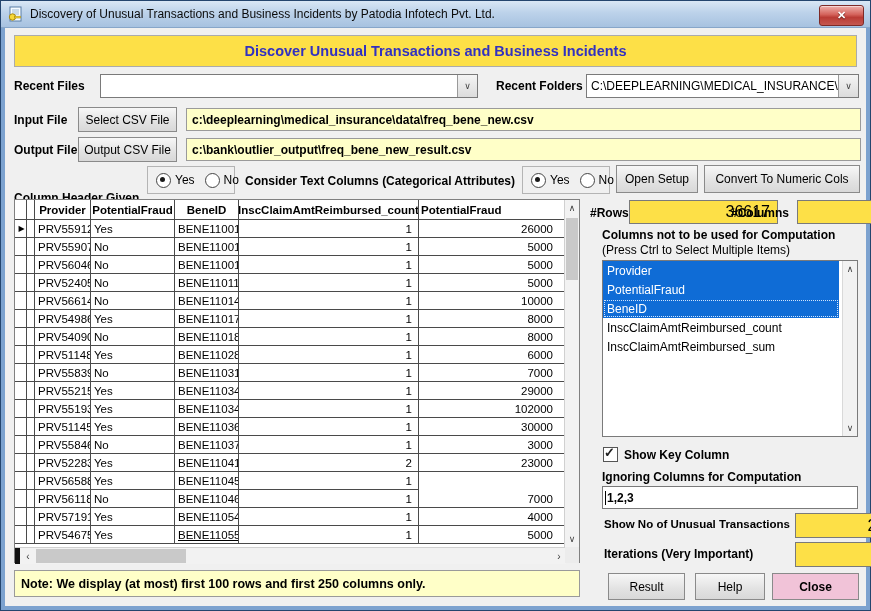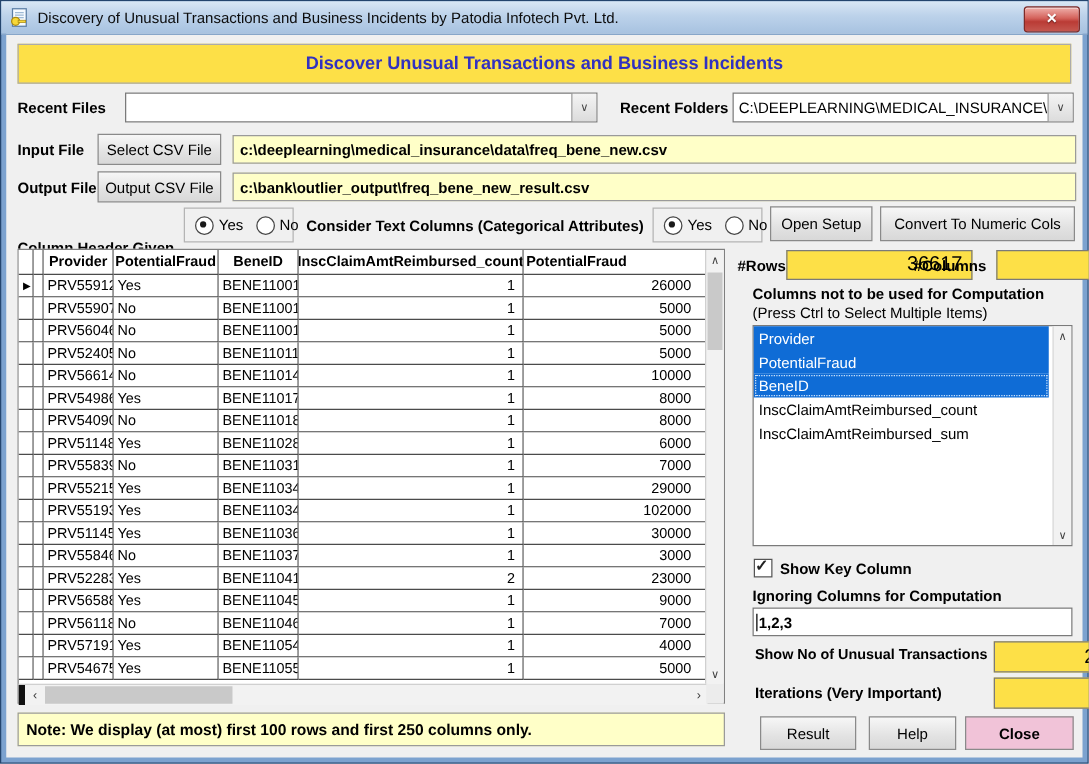--- a/index.html
+++ b/index.html
@@ -284,21 +284,20 @@
           <div class="g-c g-right" style="width: 180px;">2</div>
           <div class="g-c g-right2" style="width: 147px;">23000</div>
         </div>
         <div class="g-row">
           <div class="g-c g-marker" style="width: 12px;"></div>
           <div class="g-c " style="width: 8px;"></div>
           <div class="g-c g-left" style="width: 56px;">PRV56588</div>
           <div class="g-c g-left" style="width: 84px;">Yes</div>
           <div class="g-c g-left" style="width: 64px;">BENE11045</div>
           <div class="g-c g-right" style="width: 180px;">1</div>
-          <div class="g-c g-right2" style="width: 147px;">9000</div>
         </div>
         <div class="g-row">
           <div class="g-c g-marker" style="width: 12px;"></div>
           <div class="g-c " style="width: 8px;"></div>
           <div class="g-c g-left" style="width: 56px;">PRV56118</div>
           <div class="g-c g-left" style="width: 84px;">No</div>
           <div class="g-c g-left" style="width: 64px;">BENE11046</div>
           <div class="g-c g-right" style="width: 180px;">1</div>
           <div class="g-c g-right2" style="width: 147px;">7000</div>
         </div>
@@ -309,21 +308,21 @@
           <div class="g-c g-left" style="width: 84px;">Yes</div>
           <div class="g-c g-left" style="width: 64px;">BENE11054</div>
           <div class="g-c g-right" style="width: 180px;">1</div>
           <div class="g-c g-right2" style="width: 147px;">4000</div>
         </div>
         <div class="g-row">
           <div class="g-c g-marker" style="width: 12px;"></div>
           <div class="g-c " style="width: 8px;"></div>
           <div class="g-c g-left" style="width: 56px;">PRV54675</div>
           <div class="g-c g-left" style="width: 84px;">Yes</div>
-          <div class="g-c g-left" style="width: 64px;">BENE11055</div>
+          <div class="g-c g-left" style="width: 64px; text-decoration: underline;">BENE11055</div>
           <div class="g-c g-right" style="width: 180px;">1</div>
           <div class="g-c g-right2" style="width: 147px;">5000</div>
         </div>
       </div>
     <div class="vscroll">
       <span class="sb-arrow" style="top:0;">∧</span>
       <span class="vs-thumb"></span>
       <span class="sb-arrow" style="top:331px;">∨</span>
     </div>
     <div class="hscroll">

